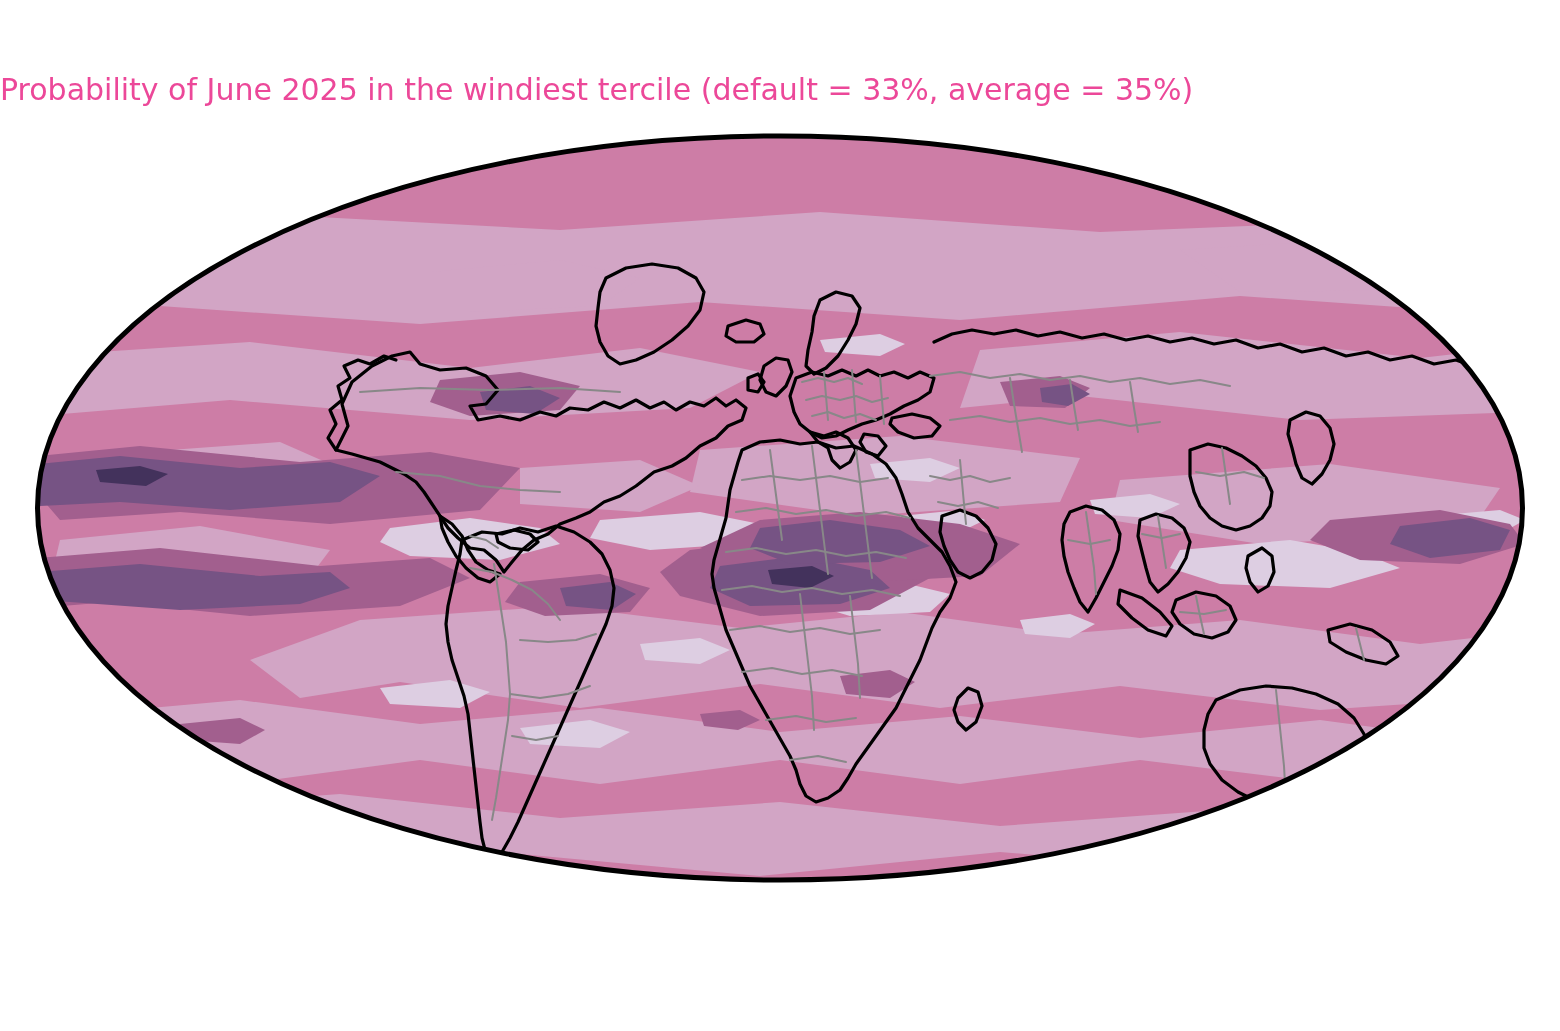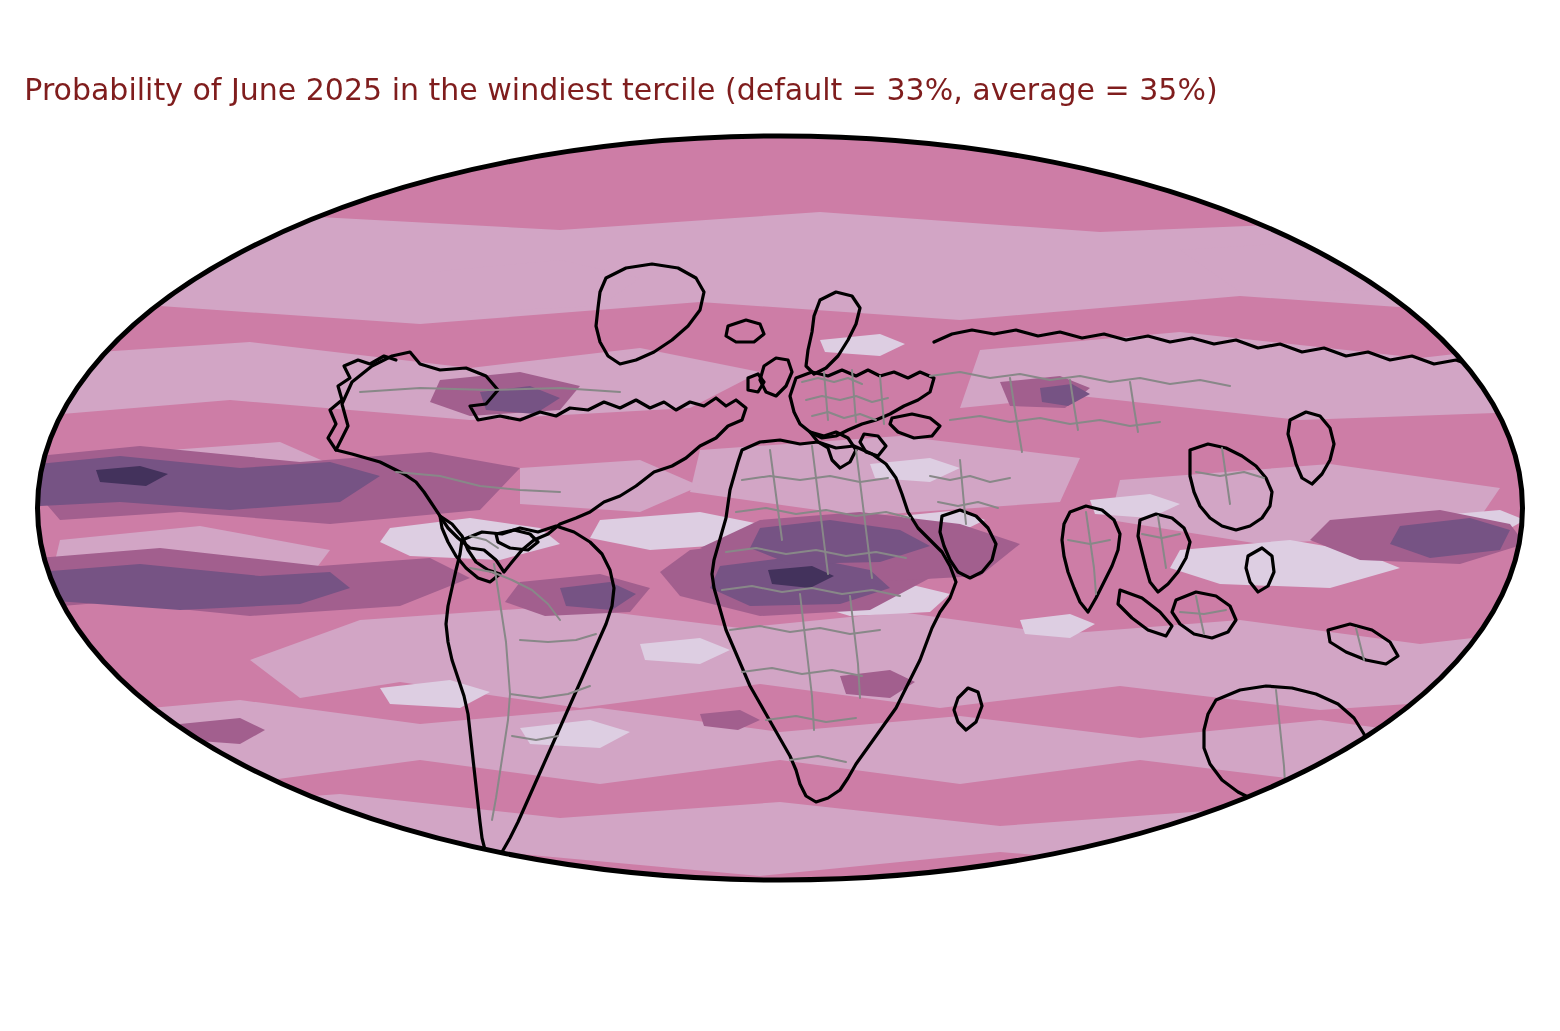--- a/index.html
+++ b/index.html
@@ -20,24 +20,24 @@
     inset: 0;
     width: 1560px;
     height: 1031px;
     background: #ffffff;
   }
   .fig-title {
     position: absolute;
     top: 72px;
     left: 0;
     width: 1242px;
-    text-align: center;
+    text-align: left;
     font-size: 30px;
     font-family: "DejaVu Sans", sans-serif;
-    color: #7f1d1d;
+    color: #ec4899;
     letter-spacing: 0px;
     white-space: nowrap;
   }
   #map-area {
     position: absolute;
     left: 0;
     top: 120px;
     width: 1560px;
     height: 776px;
   }

